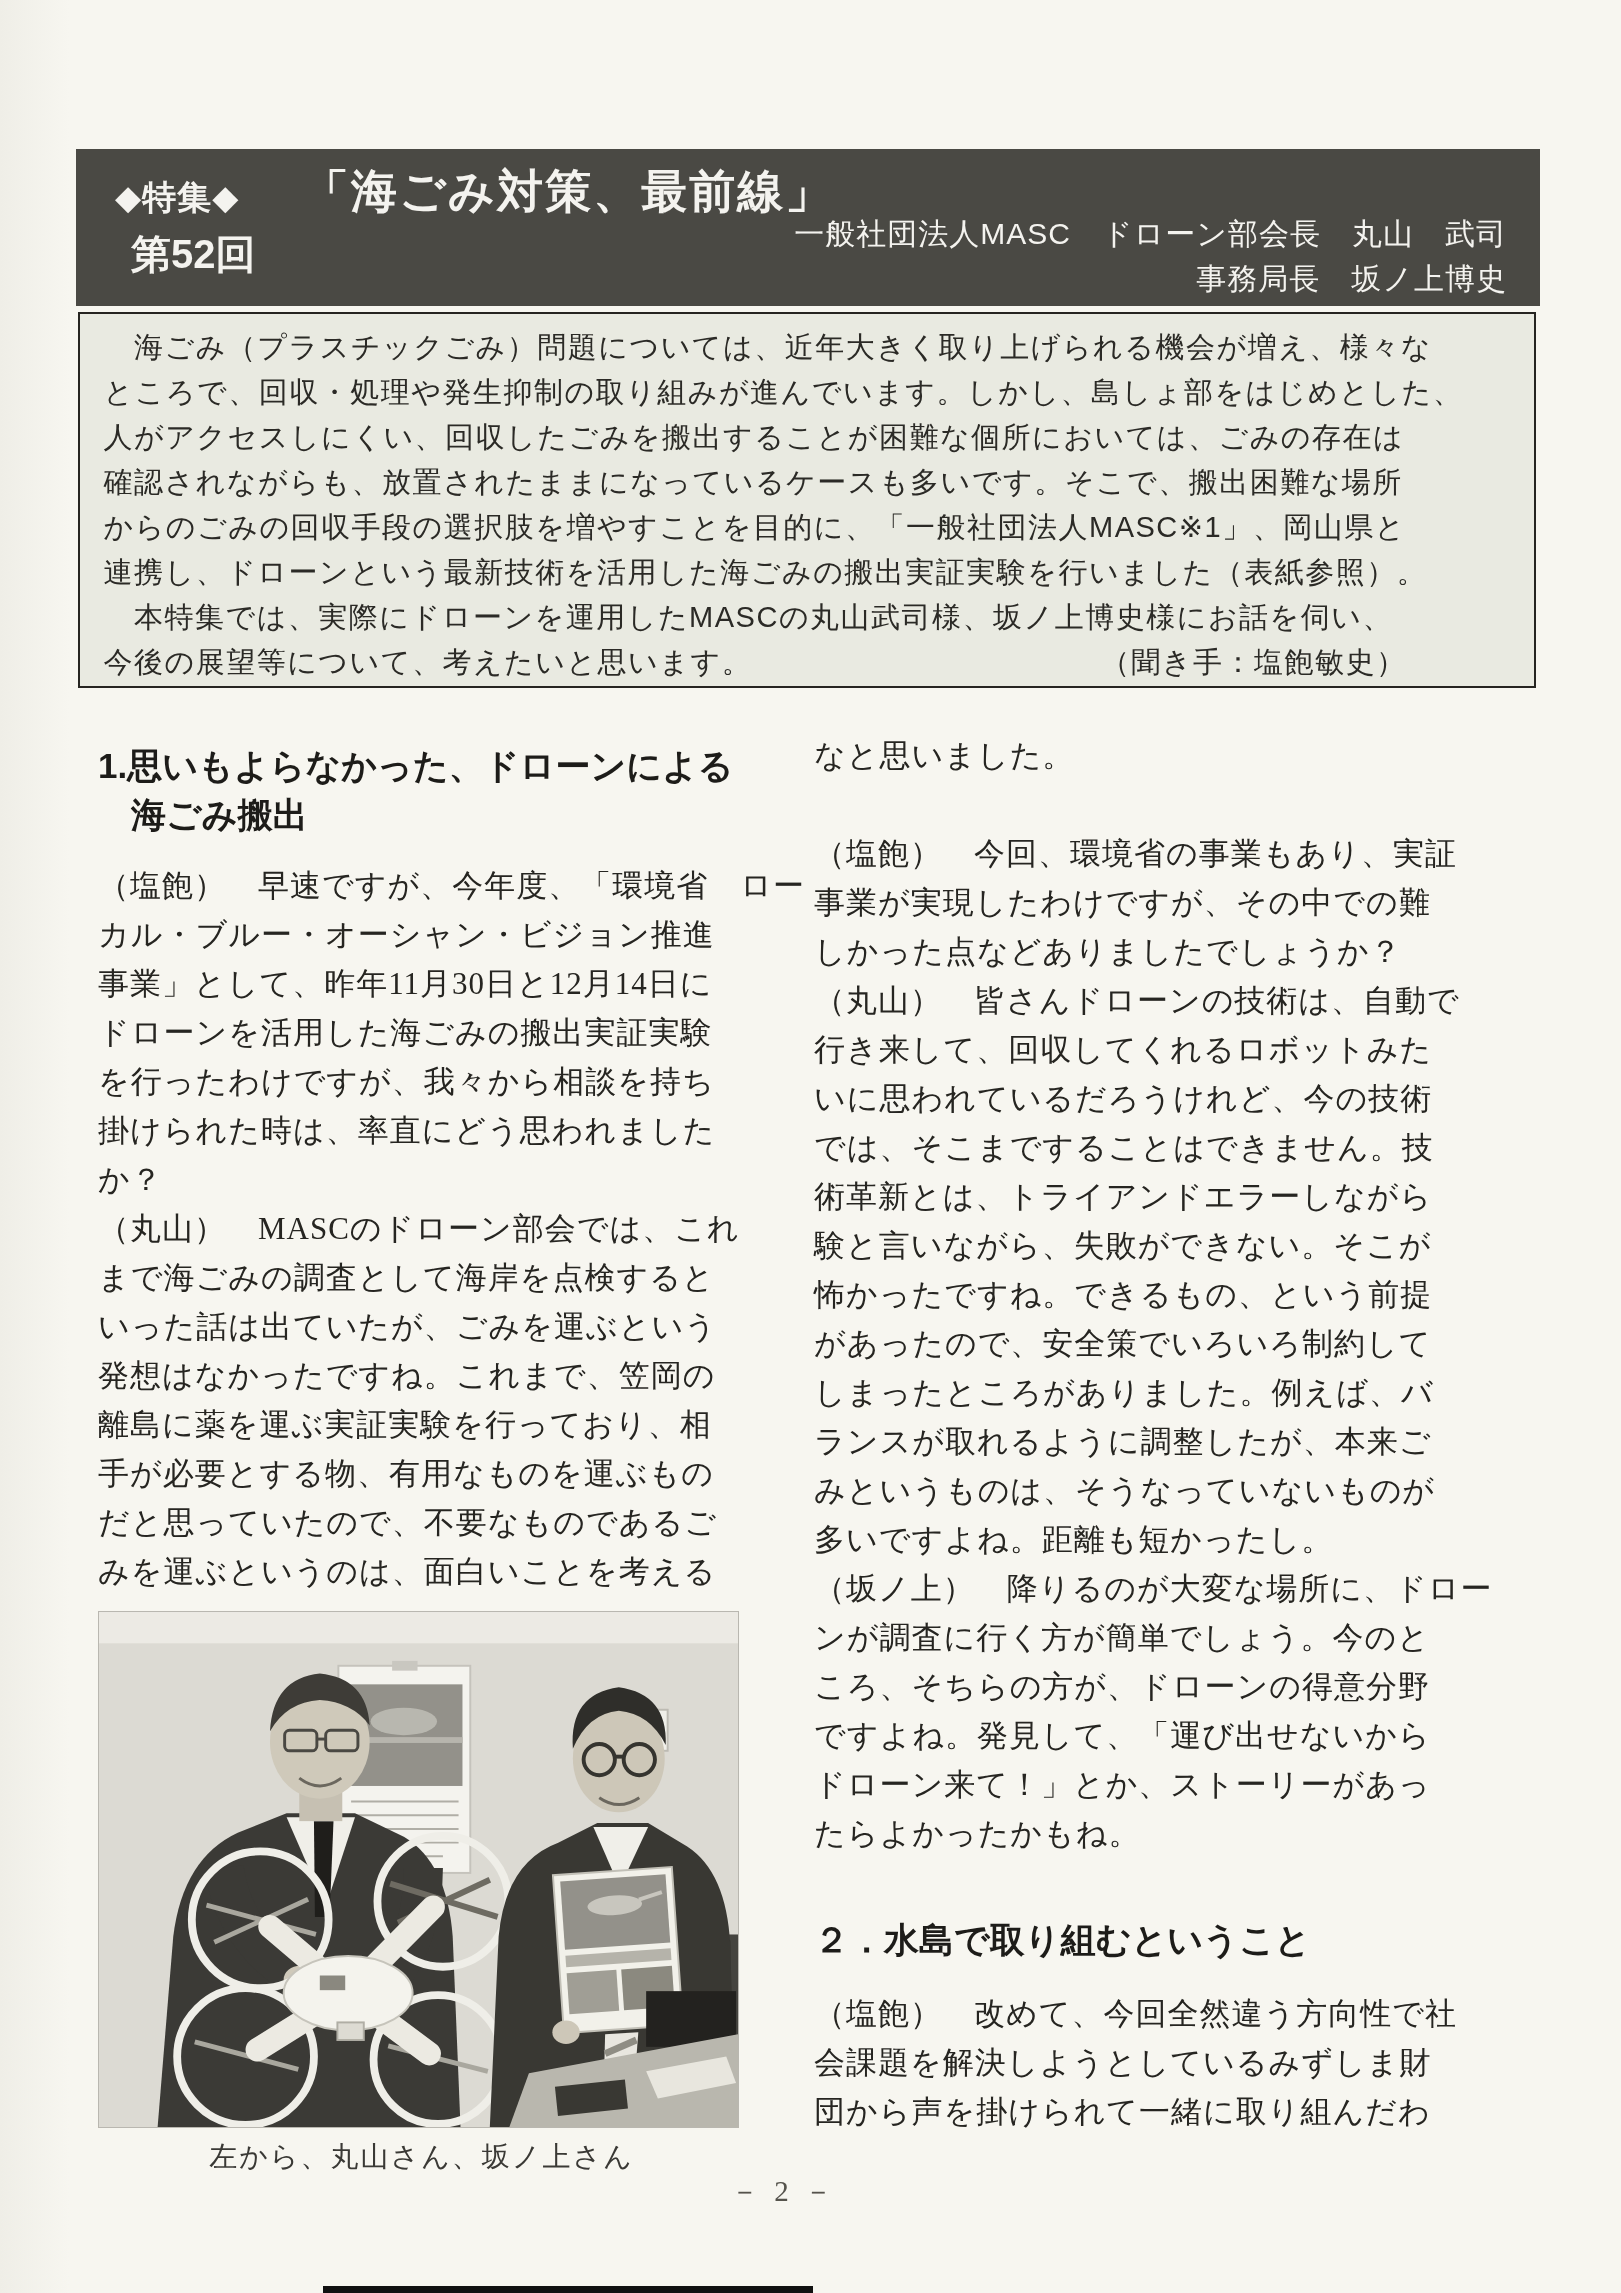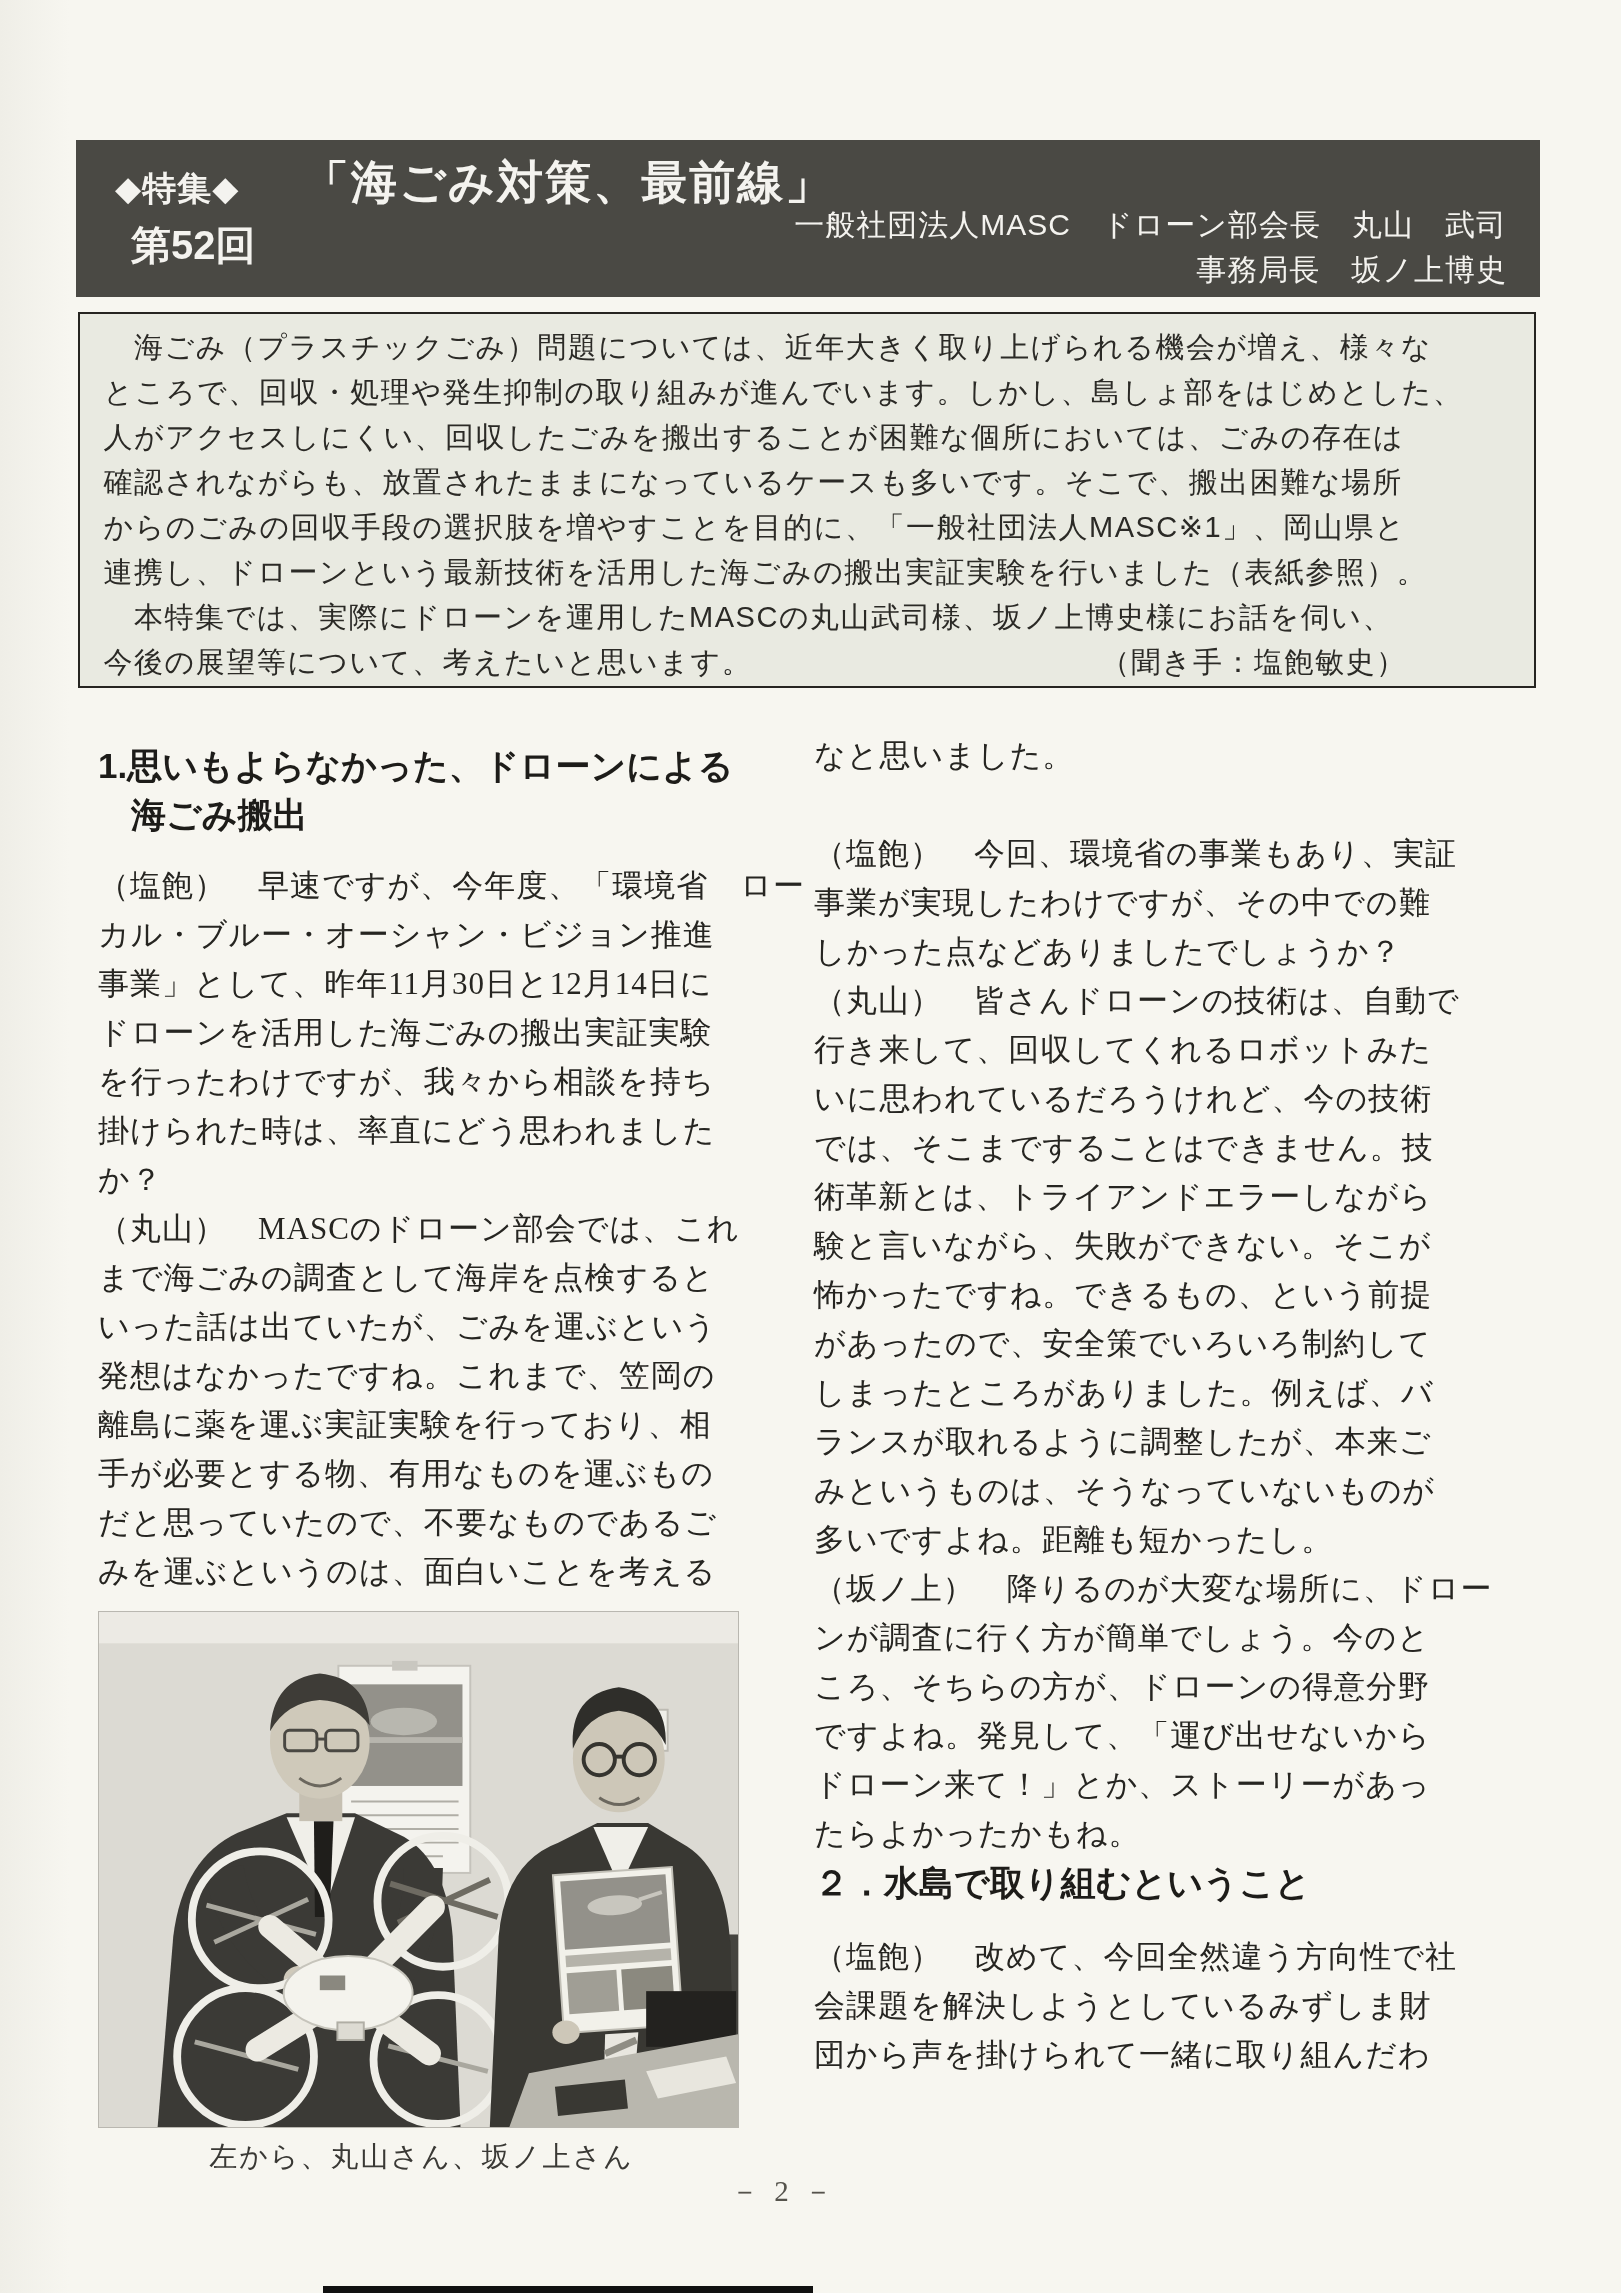--- a/index.html
+++ b/index.html
@@ -6,21 +6,21 @@
   .page{
     position:relative;
     width:1621px;height:2294px;
     background:linear-gradient(90deg,#efeee7 0,#f7f6f0 69px,#f7f6f0 100%);
     overflow:hidden;
     font-family:"Liberation Serif","DejaVu Serif",serif;
     color:#262521;
   }
   
   .band{
-    position:absolute;left:76px;top:140px;width:1464px;height:157px;
+    position:absolute;left:76px;top:149px;width:1464px;height:157px;
     background:#4a4944;color:#f4f3ef;
   }
   .band .feature{
     position:absolute;left:39px;top:25.5px;
     font-family:"Liberation Sans","DejaVu Sans",sans-serif;
     font-weight:bold;font-size:34px;letter-spacing:1px;white-space:nowrap;
   }
   .band .episode{
     position:absolute;left:55px;top:78px;
     font-family:"Liberation Sans","DejaVu Sans",sans-serif;
@@ -58,21 +58,21 @@
   }
   .heading{
     font-family:"Liberation Sans","DejaVu Sans",sans-serif;
     font-weight:bold;font-size:35px;line-height:49px;color:#1d1c19;
     white-space:nowrap;
   }
   .h1-block{margin-top:16px;}
   .h1-line2{padding-left:33px;}
   .col-left .bodylines{margin-top:21.6px;}
   .col-right .bodylines.part1{margin-top:5.9px;}
-  .h2-block{}
+  .h2-block{margin-top:57px;}
   .col-right .bodylines.part2{margin-top:25.5px;}
   
   .photo{
     margin-top:15.7px;width:641px;height:517px;
     border:1px solid #b9b7b0;box-sizing:border-box;background:#dcdad3;
   }
   .photo svg{display:block;width:100%;height:100%;}
   .caption{
     margin-top:9.8px;text-align:center;
     font-family:"Liberation Sans","DejaVu Sans",sans-serif;

